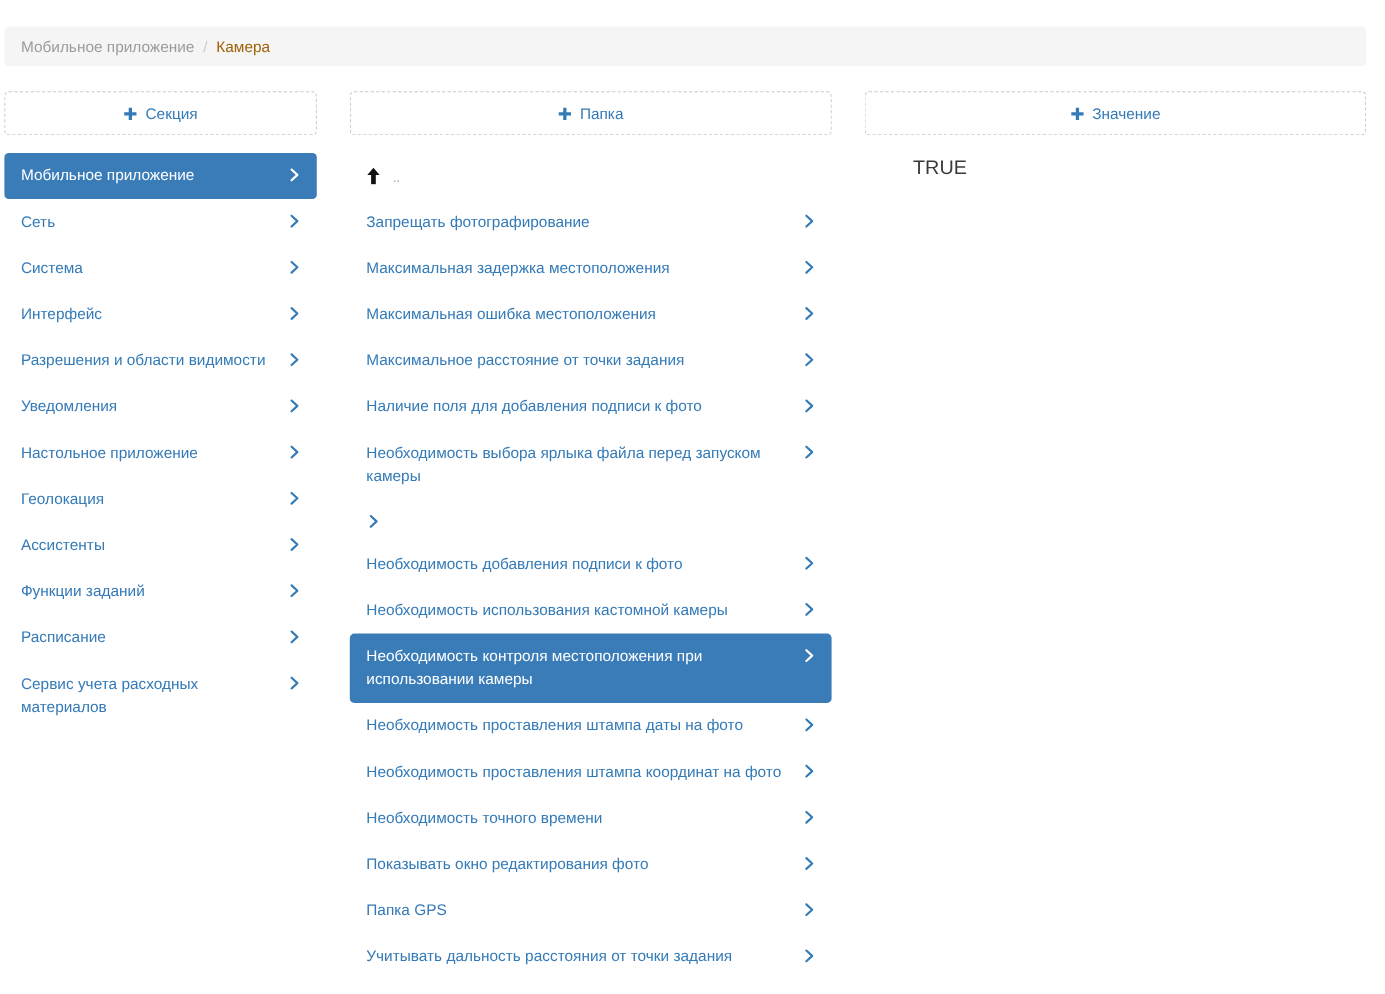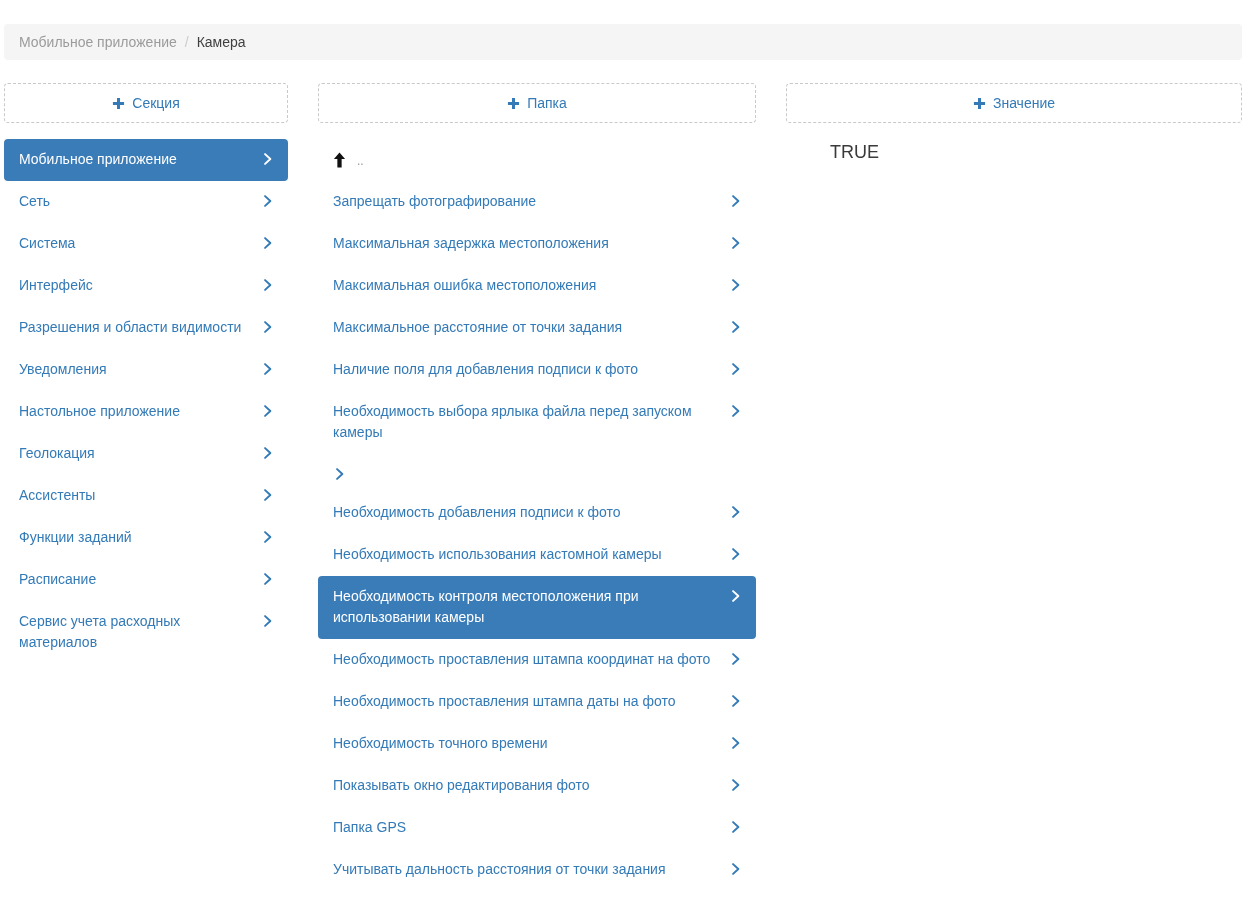--- a/index.html
+++ b/index.html
@@ -17,21 +17,21 @@
     background: #f5f5f5;
     border-radius: 4px;
     padding: 10px 15px;
     display: flex;
     align-items: center;
     gap: 8px;
     margin-bottom: 23px;
   }
   .crumb-link { color: #9b9b9b; cursor: pointer; }
   .crumb-sep { color: #cccccc; }
-  .crumb-current { color: #404040; text-align: center; }
+  .crumb-current { color: #a16207; text-align: center; }
 
   
   .main {
     display: grid;
     grid-template-columns: 284px 438px 1fr;
     column-gap: 30px;
     align-items: start;
   }
 
   
@@ -315,29 +315,29 @@
         </div>
         <div class="item selected">
           <span>Необходимость контроля местоположения при использовании камеры</span>
           <span class="chevron">
               <svg width="13" height="14" viewBox="0 0 16 16">
                 <path d="M5 2l6.5 6L5 14" fill="none" stroke="currentColor" stroke-width="2.4" stroke-linecap="round" stroke-linejoin="round"></path>
               </svg>
             </span>
         </div>
         <div class="item">
+          <span>Необходимость проставления штампа даты на фото</span>
+          <span class="chevron">
+              <svg width="13" height="14" viewBox="0 0 16 16">
+                <path d="M5 2l6.5 6L5 14" fill="none" stroke="currentColor" stroke-width="2.4" stroke-linecap="round" stroke-linejoin="round"></path>
+              </svg>
+            </span>
+        </div>
+        <div class="item">
           <span>Необходимость проставления штампа координат на фото</span>
-          <span class="chevron">
-              <svg width="13" height="14" viewBox="0 0 16 16">
-                <path d="M5 2l6.5 6L5 14" fill="none" stroke="currentColor" stroke-width="2.4" stroke-linecap="round" stroke-linejoin="round"></path>
-              </svg>
-            </span>
-        </div>
-        <div class="item">
-          <span>Необходимость проставления штампа даты на фото</span>
           <span class="chevron">
               <svg width="13" height="14" viewBox="0 0 16 16">
                 <path d="M5 2l6.5 6L5 14" fill="none" stroke="currentColor" stroke-width="2.4" stroke-linecap="round" stroke-linejoin="round"></path>
               </svg>
             </span>
         </div>
         <div class="item">
           <span>Необходимость точного времени</span>
           <span class="chevron">
               <svg width="13" height="14" viewBox="0 0 16 16">

